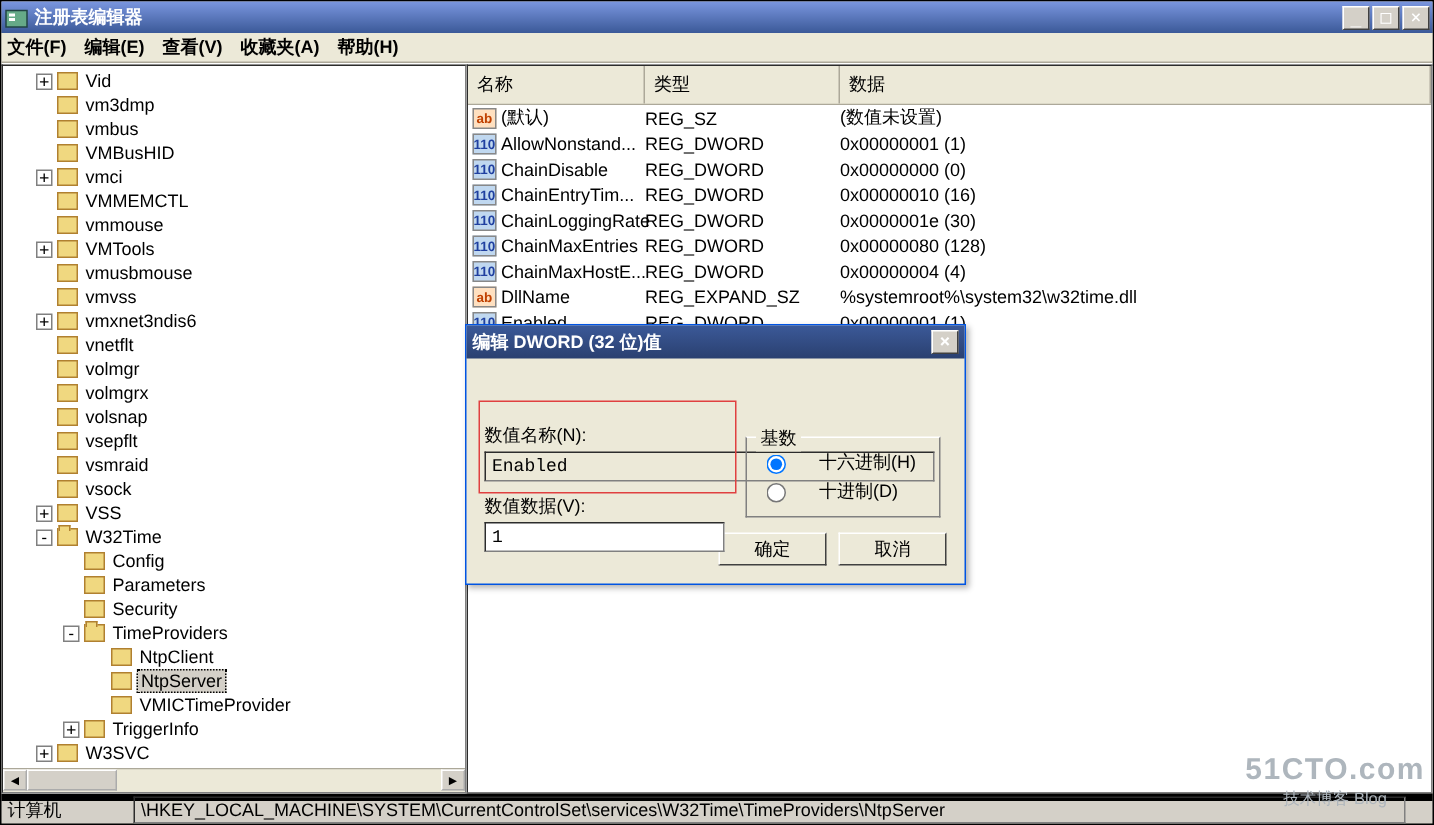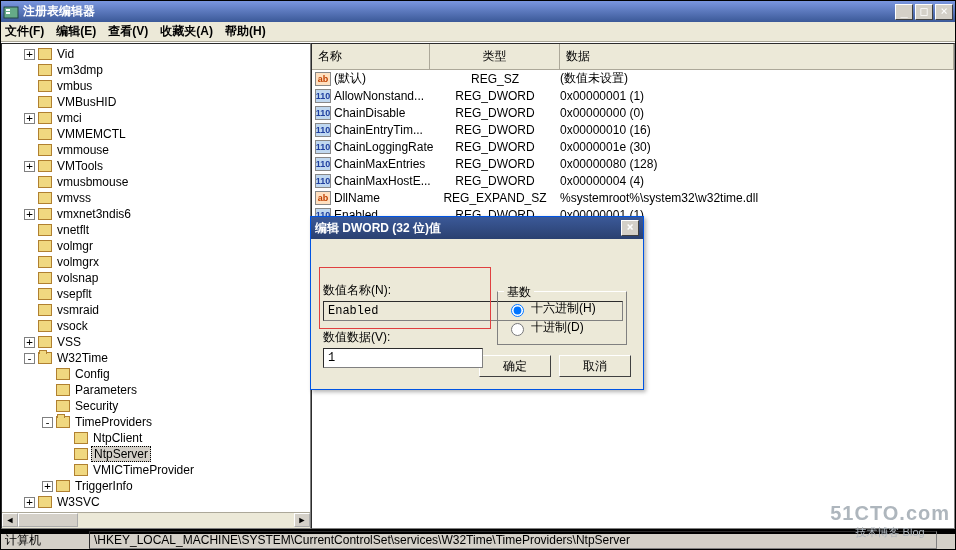--- a/index.html
+++ b/index.html
@@ -19,37 +19,37 @@
 .expander { width: 11px; height: 11px; border: 1px solid #808080; text-align: center; line-height: 9px; font-size: 11px; margin-right: 3px; cursor: pointer; font-family: monospace; background: #fff; }
 .expander-spacer { width: 11px; margin-right: 3px; }
 .folder-icon { width: 14px; height: 12px; background: #f0d880; border: 1px solid #b08030; margin-right: 3px; display: inline-block; position: relative; }
 .folder-icon.open::before { content: ''; position: absolute; top: -3px; left: 0; width: 6px; height: 3px; background: #f0d880; border: 1px solid #b08030; border-bottom: none; }
 .tree-label { padding: 0 2px; }
 .tree-label.sel { background: #d4d0c8; border: 1px dotted #000; }
 .indent { display: inline-block; }
 .list-pane { flex: 1; background: #fff; border: 1px inset #808080; overflow: auto; }
 .list-header { display: flex; background: #ece9d8; border-bottom: 1px solid #aca899; position: sticky; top: 0; }
 .list-header div { padding: 4px 6px; border-right: 1px solid #aca899; background: #ece9d8; }
-.col-name { width: 118px; } .col-type { width: 130px; text-align: center; } .col-data { flex: 1; }
+.col-name { width: 118px; } .col-type { width: 130px; } .col-data { flex: 1; }
 .list-row { display: flex; height: 17px; align-items: center; cursor: pointer; font-family: "Courier New", monospace; font-size: 12px; }
 .val-icon { width: 16px; height: 14px; margin: 0 3px; display: inline-flex; align-items: center; justify-content: center; font-size: 9px; font-weight: bold; border: 1px solid #888; }
 .val-icon.sz { background: #ffe0c0; color: #c04000; }
 .val-icon.bin { background: #c0d8f0; color: #2040a0; }
 .status { height: 20px; border-top: 5px solid #000000; display: flex; align-items: flex-end; padding: 0 4px; font-family: "Courier New", monospace; font-size: 12px; gap: 48px; }
 .status-box { border: 1px inset #808080; padding: 1px 4px; margin-right: 14px; }
 .dialog { position: absolute; top: 216px; left: 310px; width: 334px; background: #ece9d8; border: 1px solid #0054e3; box-shadow: 2px 2px 4px rgba(0,0,0,0.3); }
 .dialog-title { height: 22px; background: linear-gradient(#3b5998, #2a4070); color: #fff; display: flex; align-items: center; padding: 0 4px; font-weight: bold; }
 .dialog-title span { flex: 1; }
 .dialog-body { padding: 10px 12px; }
 .dlg-label { display: block; margin-bottom: 2px; margin-top: 33px; }
 .dlg-input { width: 160px; border: 1px inset #808080; padding: 2px 4px; background: #fff; font-family: "Courier New", monospace; }
 .dlg-input.ro { background: #ece9d8; }
 .fieldset { position: absolute; top: 52px; left: 186px; width: 130px; border: 1px solid #808080; border-top-color: #fff; padding: 8px 8px 6px 8px; }
 .fieldset .legend { position: absolute; top: -8px; left: 6px; background: #ece9d8; padding: 0 3px; }
-.radio-row { display: flex; align-items: flex-end; gap: 4px; margin-bottom: 2px; }
+.radio-row { display: flex; align-items: flex-start; gap: 19px; margin-bottom: 2px; }
 .dlg-btns { display: flex; justify-content: flex-end; gap: 8px; padding: 6px 12px 12px; }
 .dlg-btn { width: 72px; height: 22px; background: #ece9d8; border: 1px solid #404040; border-top-color: #fff; border-left-color: #fff; cursor: pointer; }
 .hl-box { position: absolute; border: 1px solid #e04040; pointer-events: none; }
 .hl1 { top: 28px; left: 8px; width: 172px; height: 62px; }
 .watermark { position: absolute; right: 6px; bottom: 10px; color: #aeb6bd; font-family: Arial; text-align: center; pointer-events: none; }
 .watermark .big { font-size: 20px; font-weight: bold; letter-spacing: 1px; }
 .watermark .small { font-size: 11px; }
 .scrollbar-h { height: 16px; background: #ece9d8; border-top: 1px solid #aca899; display: flex; }
 .sb-btn { width: 16px; height: 14px; background: #d4d0c8; border: 1px outset #fff; text-align: center; cursor: pointer; font-size: 9px; line-height: 12px; }
 .sb-track { flex: 1; background: #ece9d8; position: relative; }

